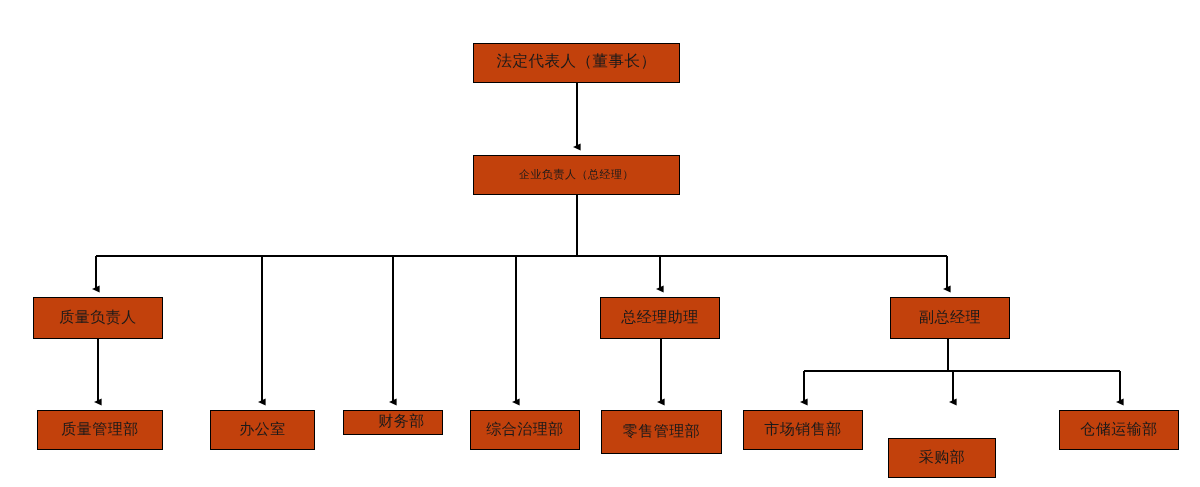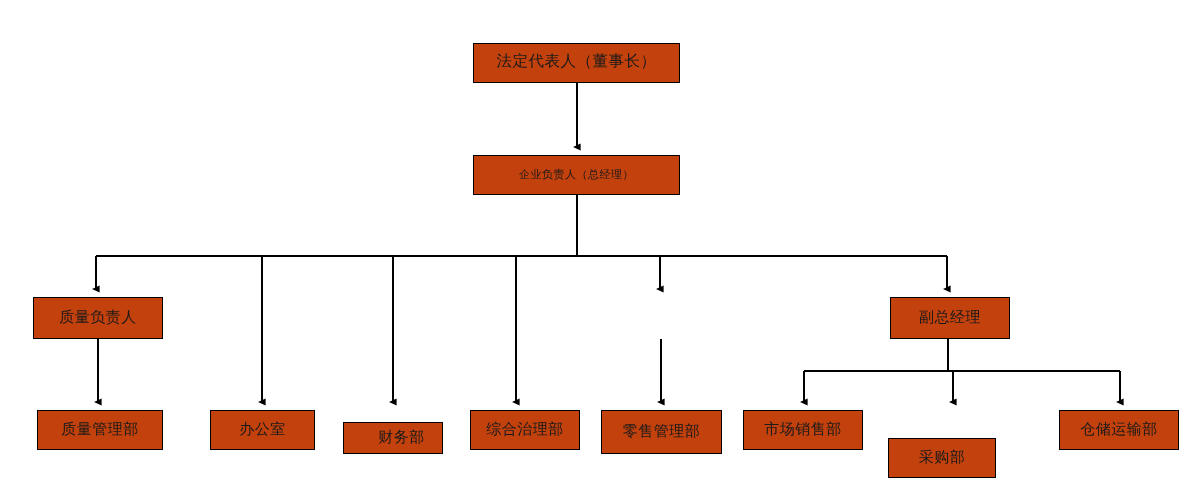--- a/index.html
+++ b/index.html
@@ -99,34 +99,37 @@
   </div>
 
   <div class="node-box" style="left:473px; top:155px; width:207px; height:40px; font-size:11px;">
     <span class="node-label">企业负责人（总经理）</span>
   </div>
 
   <div class="node-box" style="left:33px; top:297px; width:130px; height:42px;">
     <span class="node-label">质量负责人</span>
   </div>
 
+  <div class="node-box" style="left:600px; top:297px; width:120px; height:42px;">
+    <span class="node-label">总经理助理</span>
+  </div>
 
   <div class="node-box" style="left:890px; top:297px; width:120px; height:42px;">
     <span class="node-label">副总经理</span>
   </div>
 
   <div class="node-box" style="left:37px; top:410px; width:126px; height:40px;">
     <span class="node-label">质量管理部</span>
   </div>
 
   <div class="node-box" style="left:210px; top:410px; width:105px; height:40px;">
     <span class="node-label">办公室</span>
   </div>
 
-  <div class="node-box" style="left:343px; top:422px; width:100px; height:32px;padding-left:17px;">
+  <div class="node-box" style="left:343px; top:410px; width:100px; height:25px;padding-left:17px;">
     <span class="node-label">财务部</span>
   </div>
 
   <div class="node-box" style="left:470px; top:410px; width:110px; height:40px;">
     <span class="node-label">综合治理部</span>
   </div>
 
   <div class="node-box" style="left:601px; top:410px; width:121px; height:44px;">
     <span class="node-label">零售管理部</span>
   </div>

